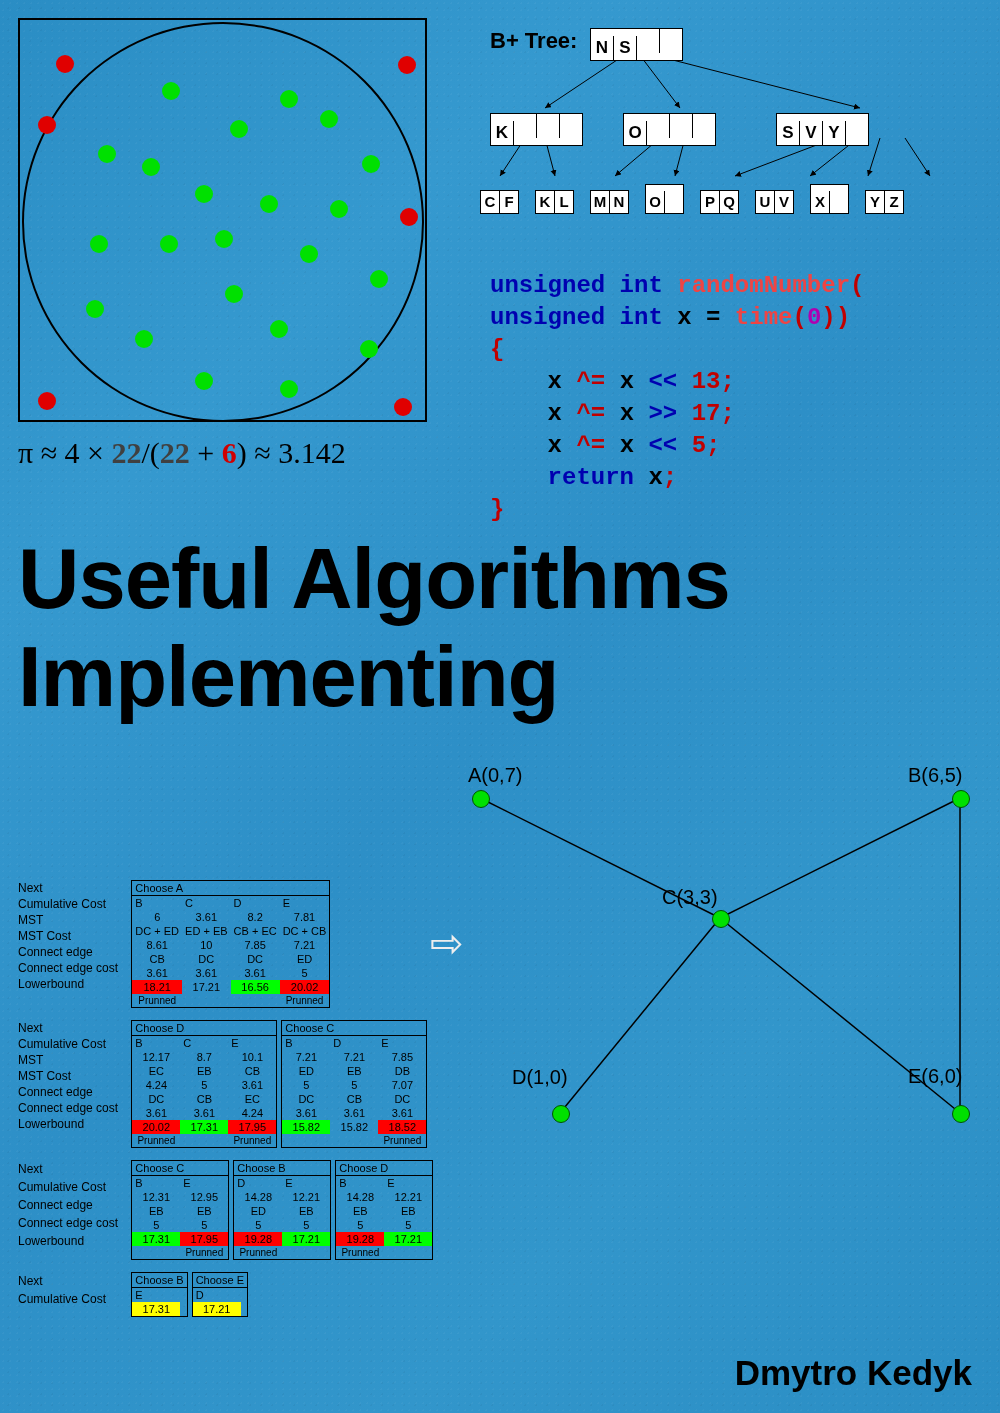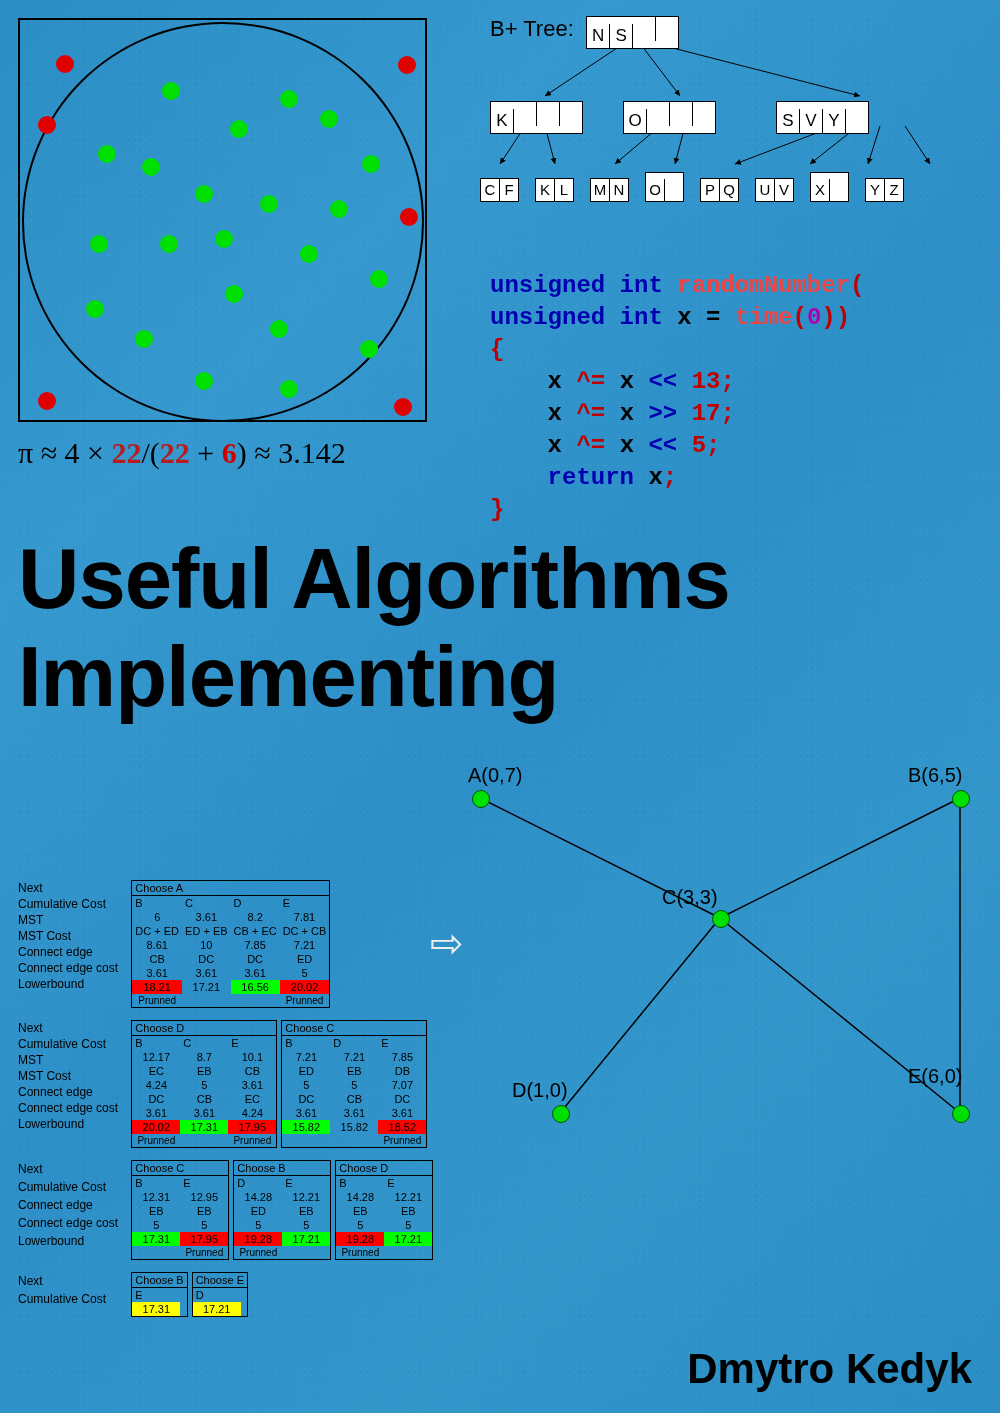--- a/index.html
+++ b/index.html
@@ -19,36 +19,36 @@
     background-size: 7px 7px, 11px 11px;
     background-position: 0 0, 3px 3px;
   }
   .monte-carlo { position:absolute; left:18px; top:18px; }
   .mc-box { width:405px; height:400px; border:2px solid #000; position:relative; }
   .mc-circle { position:absolute; left:2px; top:2px; width:398px; height:396px; border:2px solid #000; border-radius:50%; }
   .dot { position:absolute; width:18px; height:18px; border-radius:50%; }
   .green { background:#00e000; }
   .red { background:#e00000; }
   .pi-eq { font-family: 'Cambria Math','Times New Roman',serif; font-size:30px; margin-top:14px; }
-  .pi-eq .g { color:#b91c1c; font-weight:bold; }
+  .pi-eq .g { color:#404040; font-weight:bold; }
   .pi-eq .r { color:#d00000; font-weight:bold; }
 
-  .btree { position:absolute; left:490px; top:16px; width:490px; }
+  .btree { position:absolute; left:490px; top:28px; width:490px;font-weight:bold; }
   .btree-label { font-family:Arial; font-size:22px; display:inline-block; vertical-align:top; margin-right:8px;}
   .bnode { display:inline-block; border:1px solid #000; background:#fff; }
   .bnode span { display:inline-block; width:22px; height:24px; text-align:center; font-size:17px; line-height:24px; border-right:1px solid #000; font-family:Arial;}
   .bnode span:last-child{border-right:none;}
   .bnode.sm span { width:18px; height:22px; font-size:15px; line-height:22px;}
   .brow { text-align:left; white-space:nowrap;}
 
   .code { position:absolute; left:490px; top:270px; font-family:'Courier New',monospace; font-size:24px; line-height:32px; font-weight:bold;}
   .kw{color:#0000b0;} .fn{color:#ef4444;} .op{color:#000;} .num{color:#b000b0;} .punc{color:#c00000;} .xor{color:#c00000;} .sh{color:#0000b0;} .br{color:#c00000;}
 
   .title { position:absolute; left:18px; top:530px; font-family:Arial,Helvetica,sans-serif; font-weight:bold; font-size:85px; line-height:98px; color:#000; letter-spacing:-1px;}
-  .author { position:absolute; right:28px; bottom:20px; font-family:Arial; font-weight:bold; font-size:42px; color:#000;}
+  .author { position:absolute; right:28px; bottom:20px; font-family:Arial; font-weight:bold; font-size:35px; color:#000;}
 
   .graph { position:absolute; left:460px; top:760px; width:520px; height:390px;}
   .gnode { position:absolute; width:16px; height:16px; background:#00e000; border:1px solid #050; border-radius:50%;}
   .glabel { position:absolute; font-size:20px; font-family:Arial;}
   .arrow { position:absolute; left:430px; top:920px; font-size:40px; color:#eee;}
 
   .bb-section { position:absolute; left:18px; top:880px; font-size:12px; }
   .bb-row-labels { display:inline-block; vertical-align:top; width:110px; font-size:12px; line-height:16px; color:#000;}
   .bb-tables { display:inline-block; vertical-align:top;}
   .bbtable { border:1px solid #000; display:inline-block; vertical-align:top; margin-right:4px; margin-bottom:6px; font-size:11px;}
@@ -155,21 +155,21 @@
     <line x1="500" y1="38" x2="500" y2="353" stroke="#000" stroke-width="1.5"></line>
   </svg>
   <div id="gnodes">
       <div class="gnode" style="left: 12px; top: 30px;"></div>
       <div class="glabel" style="left: 8px; top: 4px;">A(0,7)</div>
       <div class="gnode" style="left: 492px; top: 30px;"></div>
       <div class="glabel" style="left: 448px; top: 4px;">B(6,5)</div>
       <div class="gnode" style="left: 252px; top: 150px;"></div>
       <div class="glabel" style="left: 202px; top: 126px;">C(3,3)</div>
       <div class="gnode" style="left: 92px; top: 345px;"></div>
-      <div class="glabel" style="left: 52px; top: 319px;">D(1,0)</div>
+      <div class="glabel" style="left: 52px; top: 306px;">D(1,0)</div>
       <div class="gnode" style="left: 492px; top: 345px;"></div>
       <div class="glabel" style="left: 448px; top: 305px;">E(6,0)</div>
     </div>
 </div>
 
 <div class="bb-section">
 
   <div style="white-space:nowrap">
     <div class="bb-row-labels" id="rl1"><div>Next</div><div>Cumulative Cost</div><div>MST</div><div>MST Cost</div><div>Connect edge</div><div>Connect edge cost</div><div>Lowerbound</div></div>
     <div class="bb-tables" id="s1"><div class="bbtable"><div class="hdr">Choose A</div><table>

